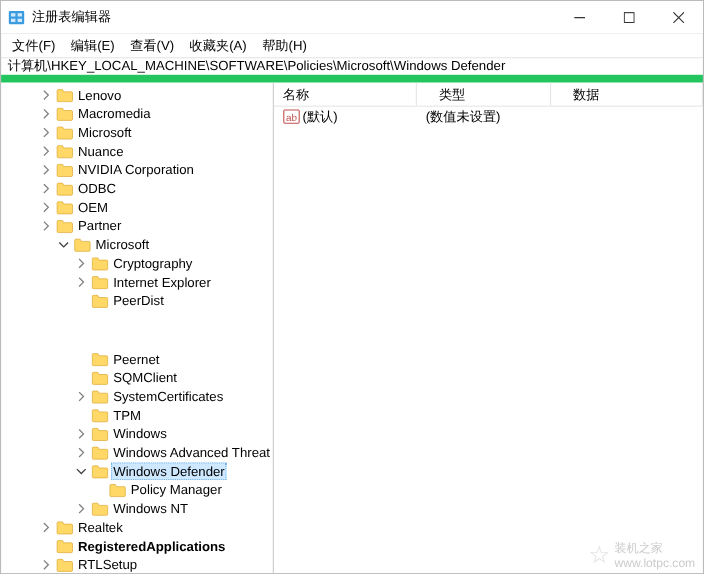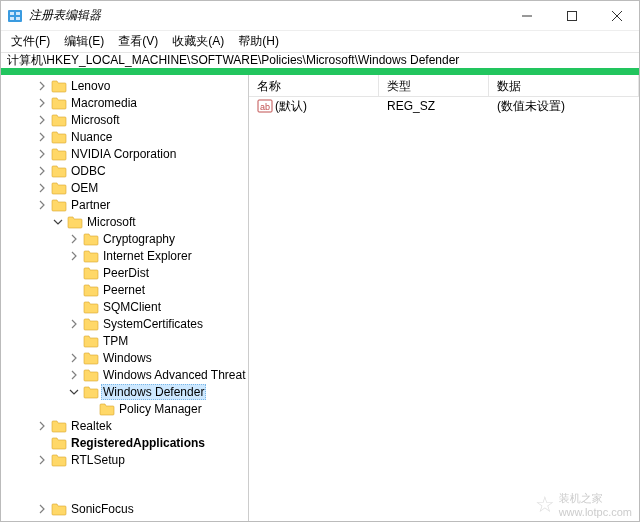--- a/index.html
+++ b/index.html
@@ -19,21 +19,21 @@
     align-items: center;
     padding: 0 0 0 6px;
     background: #fff;
     border-bottom: 1px solid #eee;
   }
   .titlebar .app-icon {
     width: 16px; height: 16px;
     margin-right: 6px;
     display: inline-flex;
   }
-  .titlebar .title { flex: 1; font-size: 12px; font-style: italic; }
+  .titlebar .title { flex: 1; font-size: 12px; }
   .win-controls { display: flex; }
   .win-btn {
     width: 45px; height: 30px;
     display: flex; align-items: center; justify-content: center;
     color: #333;
   }
 
   .menubar {
     height: 22px;
     display: flex;
@@ -102,20 +102,21 @@
   }
 
   .list-pane {
     flex: 1;
     overflow: auto;
   }
   .list-header {
     display: flex;
     height: 22px;
     border-bottom: 1px solid #e5e5e5;
+    gap: 12px;
   }
   .list-header .col {
     padding: 3px 8px;
     border-right: 1px solid #e5e5e5;
     font-size: 12px;
   }
   .col-name { width: 130px; }
   .col-type { width: 110px; }
   .col-data { flex: 1; }
   .list-row {
@@ -370,21 +371,21 @@
                     </span>
                     <span class="folder-icon">
                       <svg viewBox="0 0 16 14">
                         <path d="M1 3 L1 12 Q1 13 2 13 L14 13 Q15 13 15 12 L15 5 Q15 4 14 4 L7 4 L6 2 L2 2 Q1 2 1 3 Z" fill="#ffd868" stroke="#d9a52a" stroke-width="0.6"></path>
                       </svg>
                     </span>
                     <span class="node-label">PeerDist</span>
                   </div>
                 </li>
                 <li>
-                  <div class="row" style="padding-left: 64px;">
+                  <div class="row" style="padding-left: 64px; margin-top: 36px;">
                     <span class="expander empty">
                       <svg width="10" height="10" viewBox="0 0 10 10">
                         <path d="M3 1 L7 5 L3 9" fill="none" stroke="#808080" stroke-width="1.2"></path>
                       </svg>
                     </span>
                     <span class="folder-icon">
                       <svg viewBox="0 0 16 14">
                         <path d="M1 3 L1 12 Q1 13 2 13 L14 13 Q15 13 15 12 L15 5 Q15 4 14 4 L7 4 L6 2 L2 2 Q1 2 1 3 Z" fill="#ffd868" stroke="#d9a52a" stroke-width="0.6"></path>
                       </svg>
                     </span>
@@ -491,20 +492,35 @@
                         <span class="folder-icon">
                           <svg viewBox="0 0 16 14">
                             <path d="M1 3 L1 12 Q1 13 2 13 L14 13 Q15 13 15 12 L15 5 Q15 4 14 4 L7 4 L6 2 L2 2 Q1 2 1 3 Z" fill="#ffd868" stroke="#d9a52a" stroke-width="0.6"></path>
                           </svg>
                         </span>
                         <span class="node-label">Policy Manager</span>
                       </div>
                     </li>
                   </ul>
                 </li>
+                <li>
+                  <div class="row" style="padding-left: 64px;">
+                    <span class="expander">
+                      <svg width="10" height="10" viewBox="0 0 10 10">
+                        <path d="M3 1 L7 5 L3 9" fill="none" stroke="#808080" stroke-width="1.2"></path>
+                      </svg>
+                    </span>
+                    <span class="folder-icon">
+                      <svg viewBox="0 0 16 14">
+                        <path d="M1 3 L1 12 Q1 13 2 13 L14 13 Q15 13 15 12 L15 5 Q15 4 14 4 L7 4 L6 2 L2 2 Q1 2 1 3 Z" fill="#ffd868" stroke="#d9a52a" stroke-width="0.6"></path>
+                      </svg>
+                    </span>
+                    <span class="node-label">Windows NT</span>
+                  </div>
+                </li>
               </ul>
             </li>
           </ul>
         </li>
         <li>
           <div class="row" style="padding-left: 32px;">
             <span class="expander">
               <svg width="10" height="10" viewBox="0 0 10 10">
                 <path d="M3 1 L7 5 L3 9" fill="none" stroke="#808080" stroke-width="1.2"></path>
               </svg>
@@ -575,21 +591,20 @@
         <div class="list-row">
           <div class="cell cell-name">
             <span class="value-icon">
               <svg viewBox="0 0 16 16">
                 <rect x="1" y="2" width="14" height="12" rx="1" fill="#fff" stroke="#c15050" stroke-width="1"></rect>
                 <text x="8" y="12" font-size="9" text-anchor="middle" fill="#c15050" font-family="Arial">ab</text>
               </svg>
             </span>
             <span>(默认)</span>
           </div>
-          <div class="cell cell-type">REG_SZ</div>
           <div class="cell cell-data">(数值未设置)</div>
         </div>
       </div>
   </div>
 </div>
 
 <div class="watermark">
   <span class="star">☆</span>
   <span>
     <span>装机之家</span><br>

